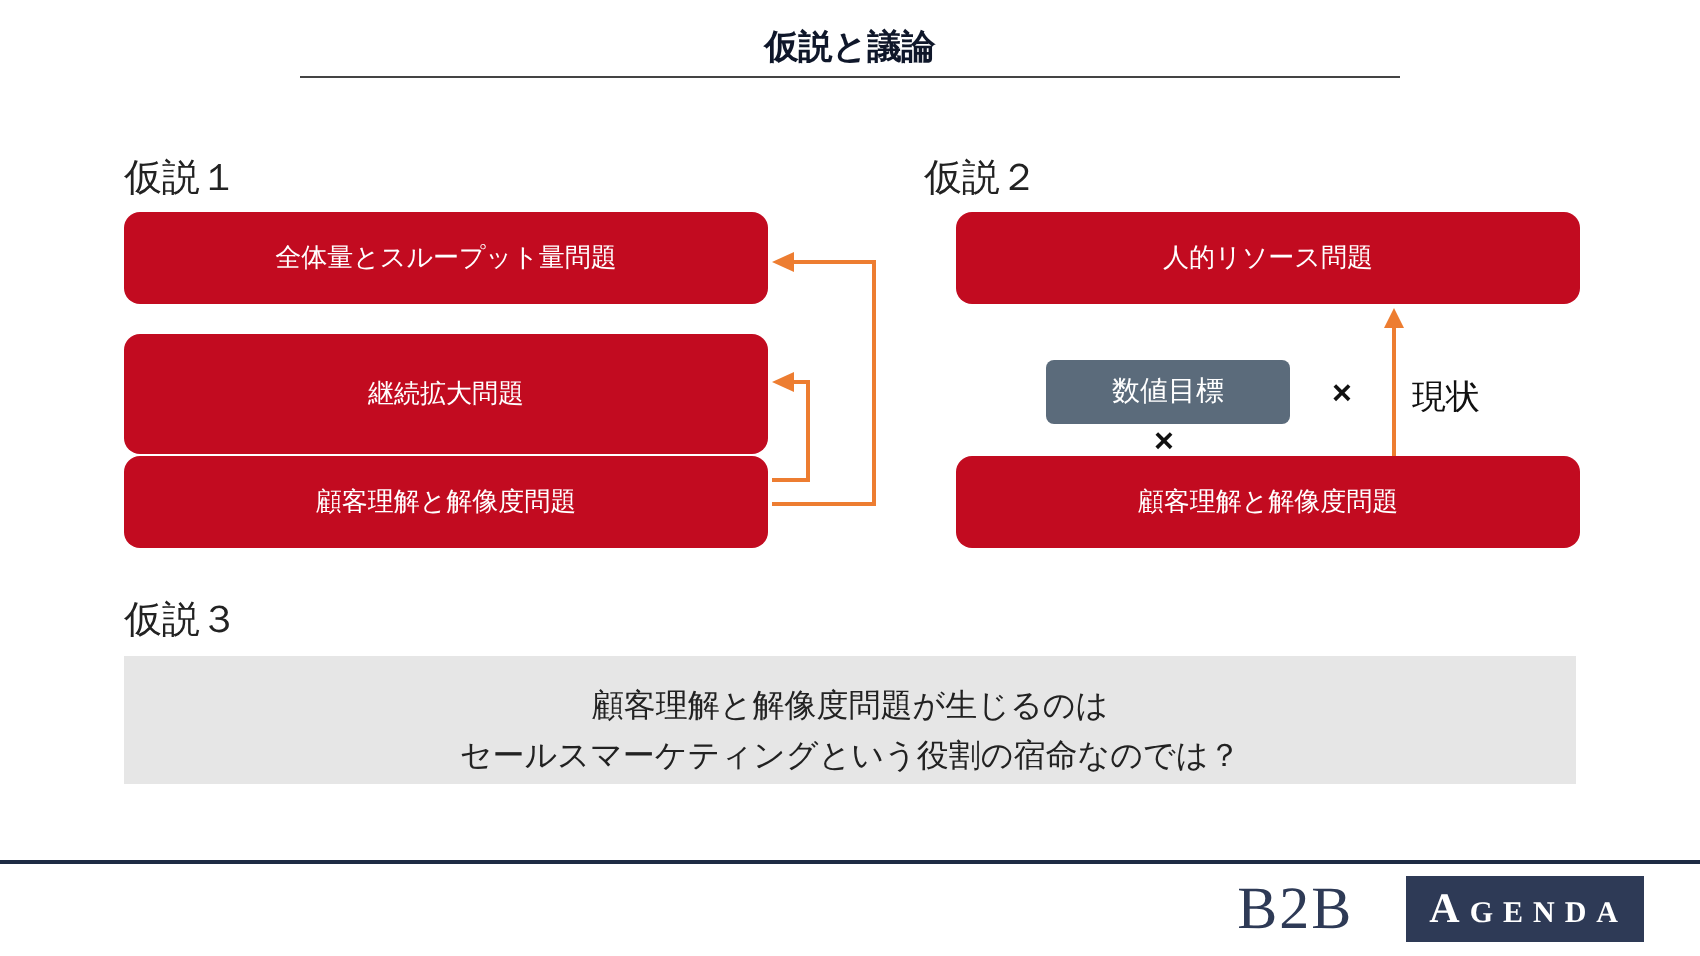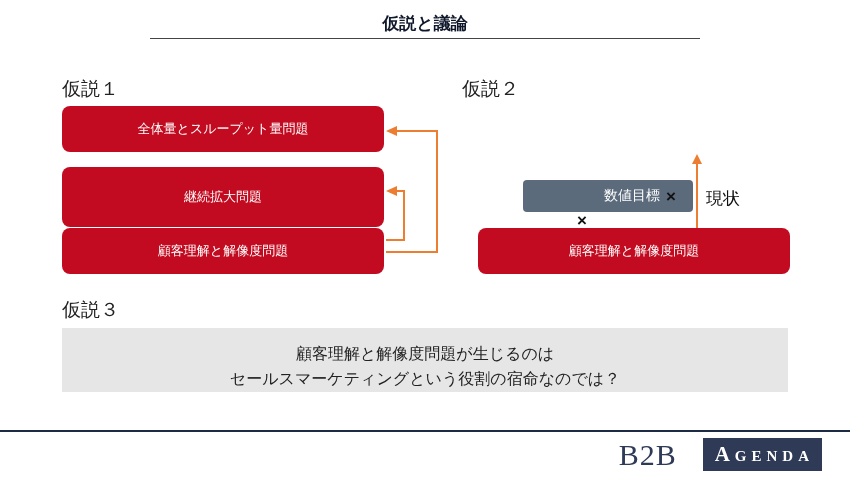--- a/index.html
+++ b/index.html
@@ -26,21 +26,21 @@
   }
   .box1 { left:62px;  top:106px; width:322px; height:46px; }
   .box2 { left:62px;  top:167px; width:322px; height:60px; }
   .box3 { left:62px;  top:228px; width:322px; height:46px; }
   .r2top    { left:478px; top:106px; width:312px; height:46px; }
   .r2bottom { left:478px; top:228px; width:312px; height:46px; }
 
   .metric {
     position:absolute; left:523px; top:180px; width:122px; height:32px;
     background:var(--slate,#5b6b7b); color:#fff; border-radius:4px;
-    display:flex; align-items:center; justify-content:center; font-size:14px;padding-left:48px;
+    display:flex; align-items:center; justify-content:center; font-size:14px;
   }
   .times { position:absolute; font-size:17px; font-weight:bold; color:#111; }
   .t1 { left:666px; top:187px; }
   .t2 { left:577px; top:211px; }
   .genjo { position:absolute; left:706px; top:187px; font-size:17px; color:#111; }
 
   .graybox {
     position:absolute; left:62px; top:328px; width:726px; height:64px;
     background:var(--light_gray,#e6e6e6); color:#222; font-size:16px;
     display:flex; flex-direction:column; align-items:center; justify-content:flex-end;
@@ -70,20 +70,21 @@
 
   <div class="title">仮説と議論</div>
   <div class="title-underline"></div>
 
   <div class="label h1-label">仮説１</div>
   <div class="redbox box1">全体量とスループット量問題</div>
   <div class="redbox box2">継続拡大問題</div>
   <div class="redbox box3">顧客理解と解像度問題</div>
 
   <div class="label h2-label">仮説２</div>
+  <div class="redbox r2top">人的リソース問題</div>
   <div class="metric">数値目標</div>
   <div class="times t1">×</div>
   <div class="genjo">現状</div>
   <div class="times t2">×</div>
   <div class="redbox r2bottom">顧客理解と解像度問題</div>
 
   <svg class="arrows" width="850" height="478" viewBox="0 0 850 478" aria-hidden="true">
     <polyline class="oline" points="386,252 437,252 437,131 396,131"></polyline>
     <polygon class="ofill" points="386,131 397,126 397,136"></polygon>
     <polyline class="oline" points="386,240 404,240 404,191 396,191"></polyline>

